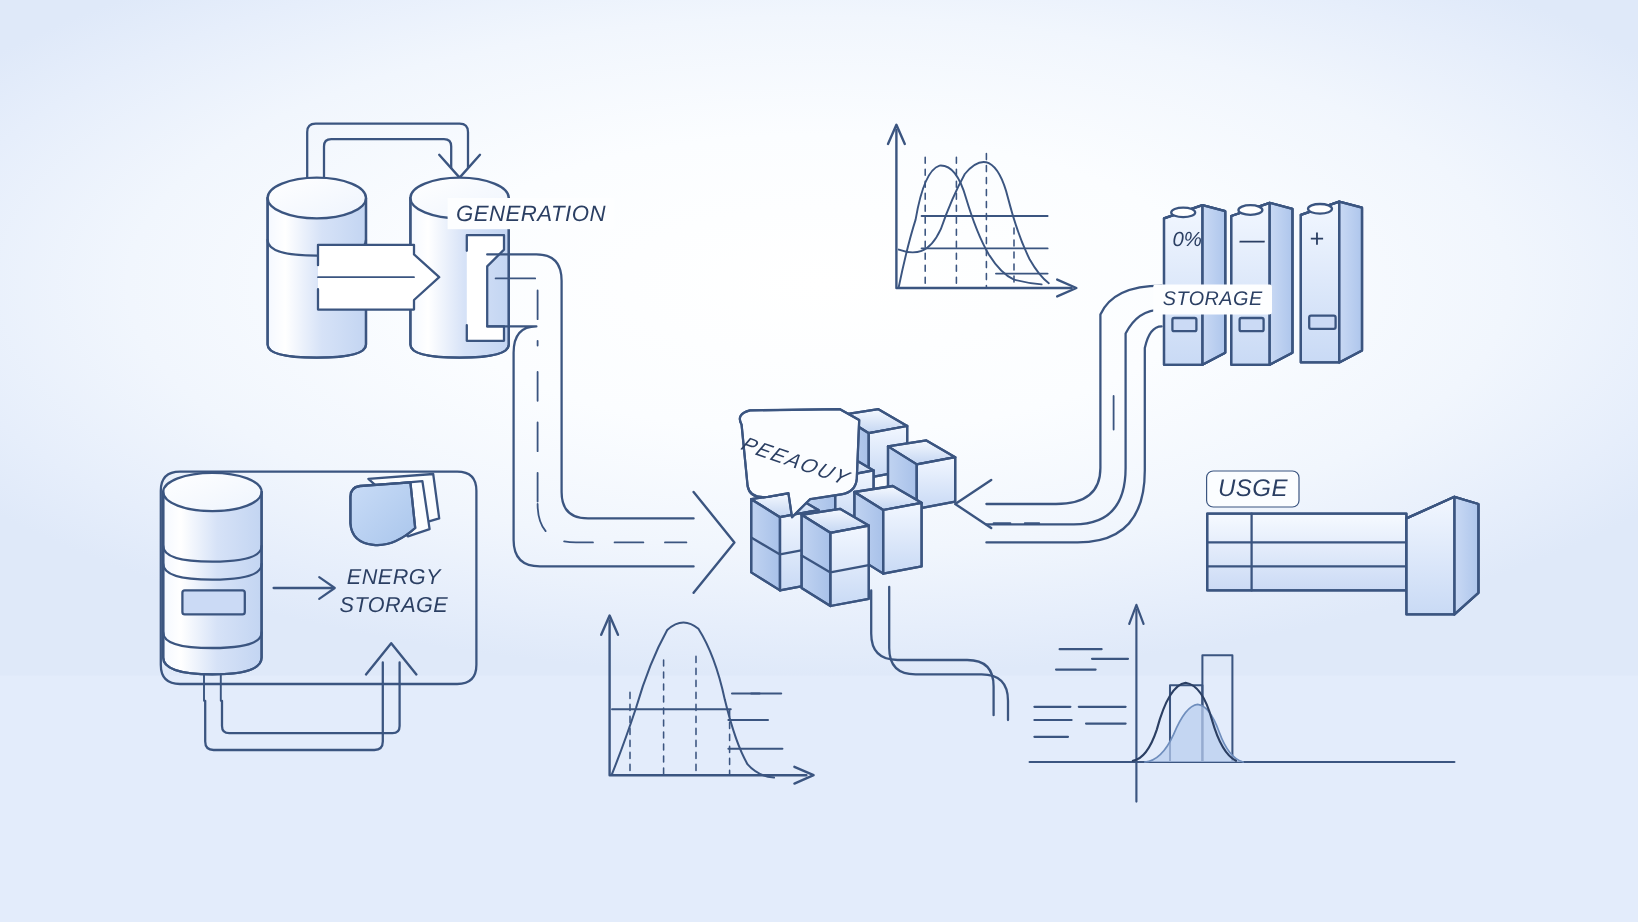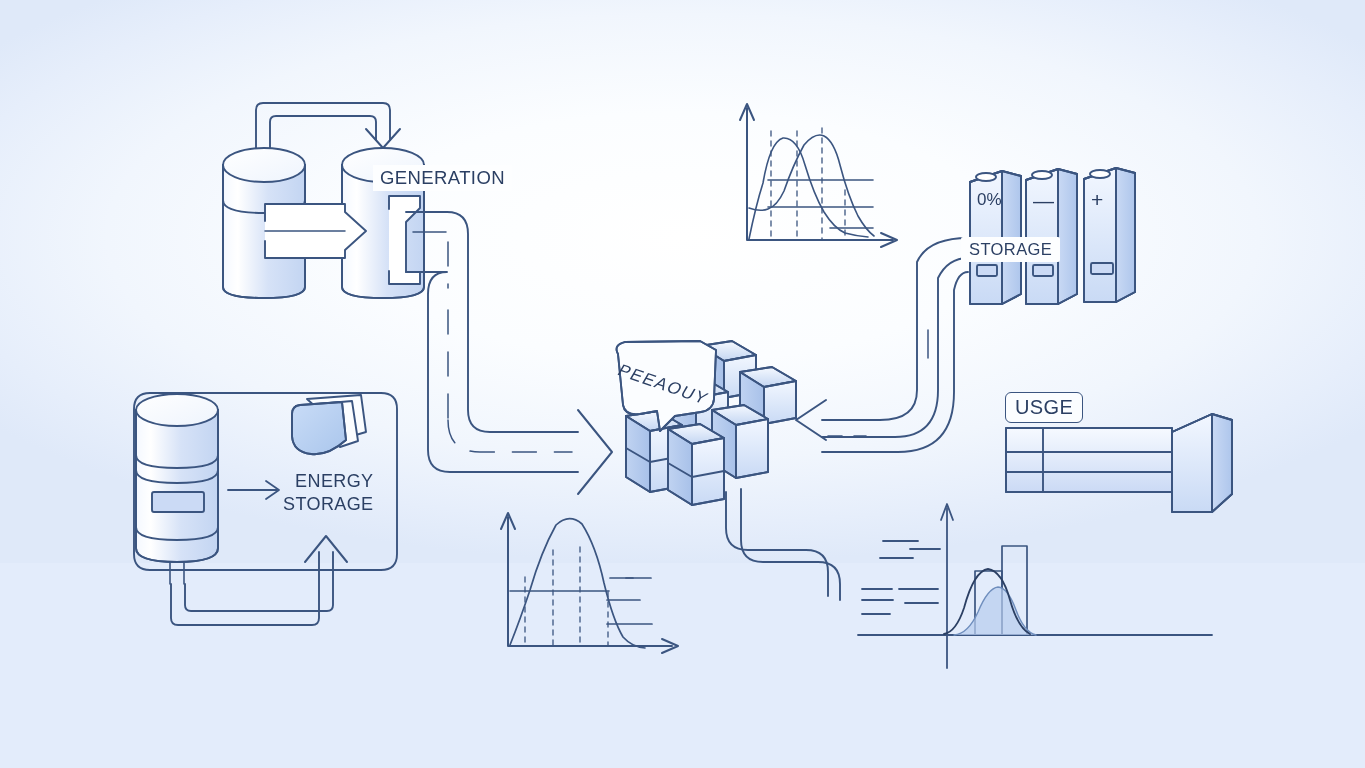--- a/index.html
+++ b/index.html
@@ -5,33 +5,34 @@
   html,body{margin:0;padding:0;}
   body{
     width:1365px;height:768px;overflow:hidden;
     font-family:"Liberation Sans", sans-serif;
     background:#e3ecfb;
   }
   #stage{
     position:relative;width:1365px;height:563px;
     background:
       radial-gradient(ellipse 62% 58% at 50% 42%, #ffffff 0%, #fbfdff 38%, #f1f6fd 68%, #e6eefb 88%, #dfe9f9 100%);
+    font-style: italic;
   }
   #stage svg{position:absolute;top:0;left:0;width:1365px;height:768px;}
   .lbl{
     position:absolute;
     color:#2b3f63;
     letter-spacing:.4px;
     white-space:nowrap;
     user-select:none;
   }
   .lbl-white{background:#fdfeff;}
   .gen-label{left:373px;top:165px;font-size:18.5px;padding:2px 7px;}
   .storage-label{left:961px;top:237px;font-size:16.5px;padding:3px 8px;border-radius:2px;}
-  .energy-label{left:283px;top:470px;font-size:18px;line-height:23px;text-align:right;}
+  .energy-label{left:283px;top:470px;font-size:18px;line-height:23px;text-align:center;}
   .usge-label{left:1005px;top:392px;font-size:20px;padding:3px 9px;
     border:1.4px solid #3b5580;border-radius:6px;background:#fbfdff;}
   .batt-txt{position:absolute;color:#2b3f63;font-size:17px;}
   .b0{left:977px;top:190px;}
   .b1{left:1033px;top:189px;font-size:21px;}
   .b2{left:1091px;top:188px;font-size:21px;}
   .bubble-txt{
     position:absolute;left:624px;top:361px;font-size:17px;color:#2b3f63;
     letter-spacing:1.6px;
     transform:rotate(19deg) skewX(-11deg);

